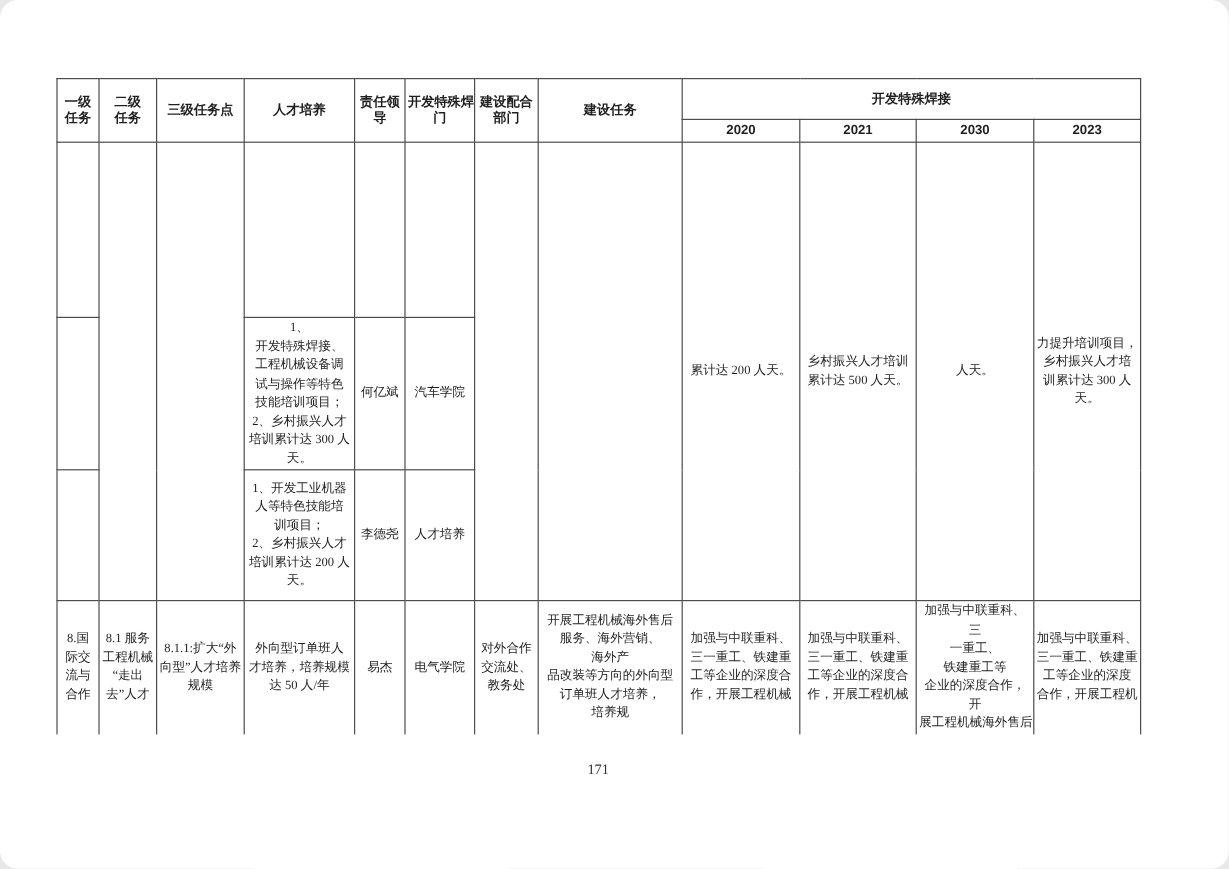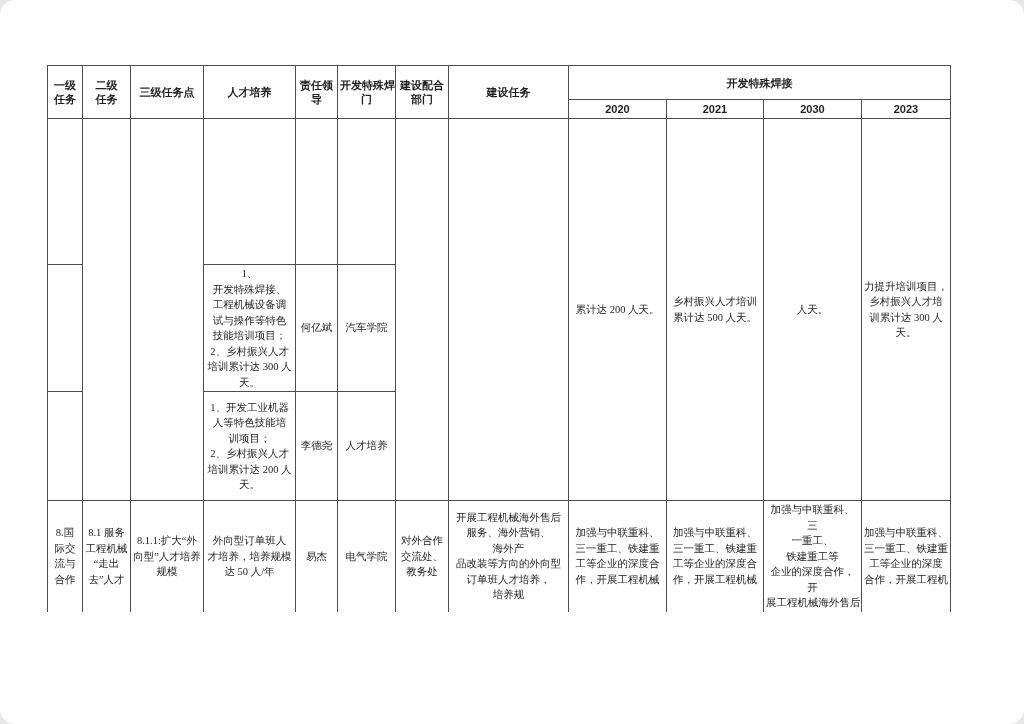--- a/index.html
+++ b/index.html
@@ -176,13 +176,14 @@
 企业的深度合作，开
 展工程机械海外售后</td>
         <td>加强与中联重科、
 三一重工、铁建重
 工等企业的深度
 合作，开展工程机</td>
       </tr>
     </tbody>
   </table>
 
+  <div class="page-number">171</div>
 </div>
 
 </body></html>

